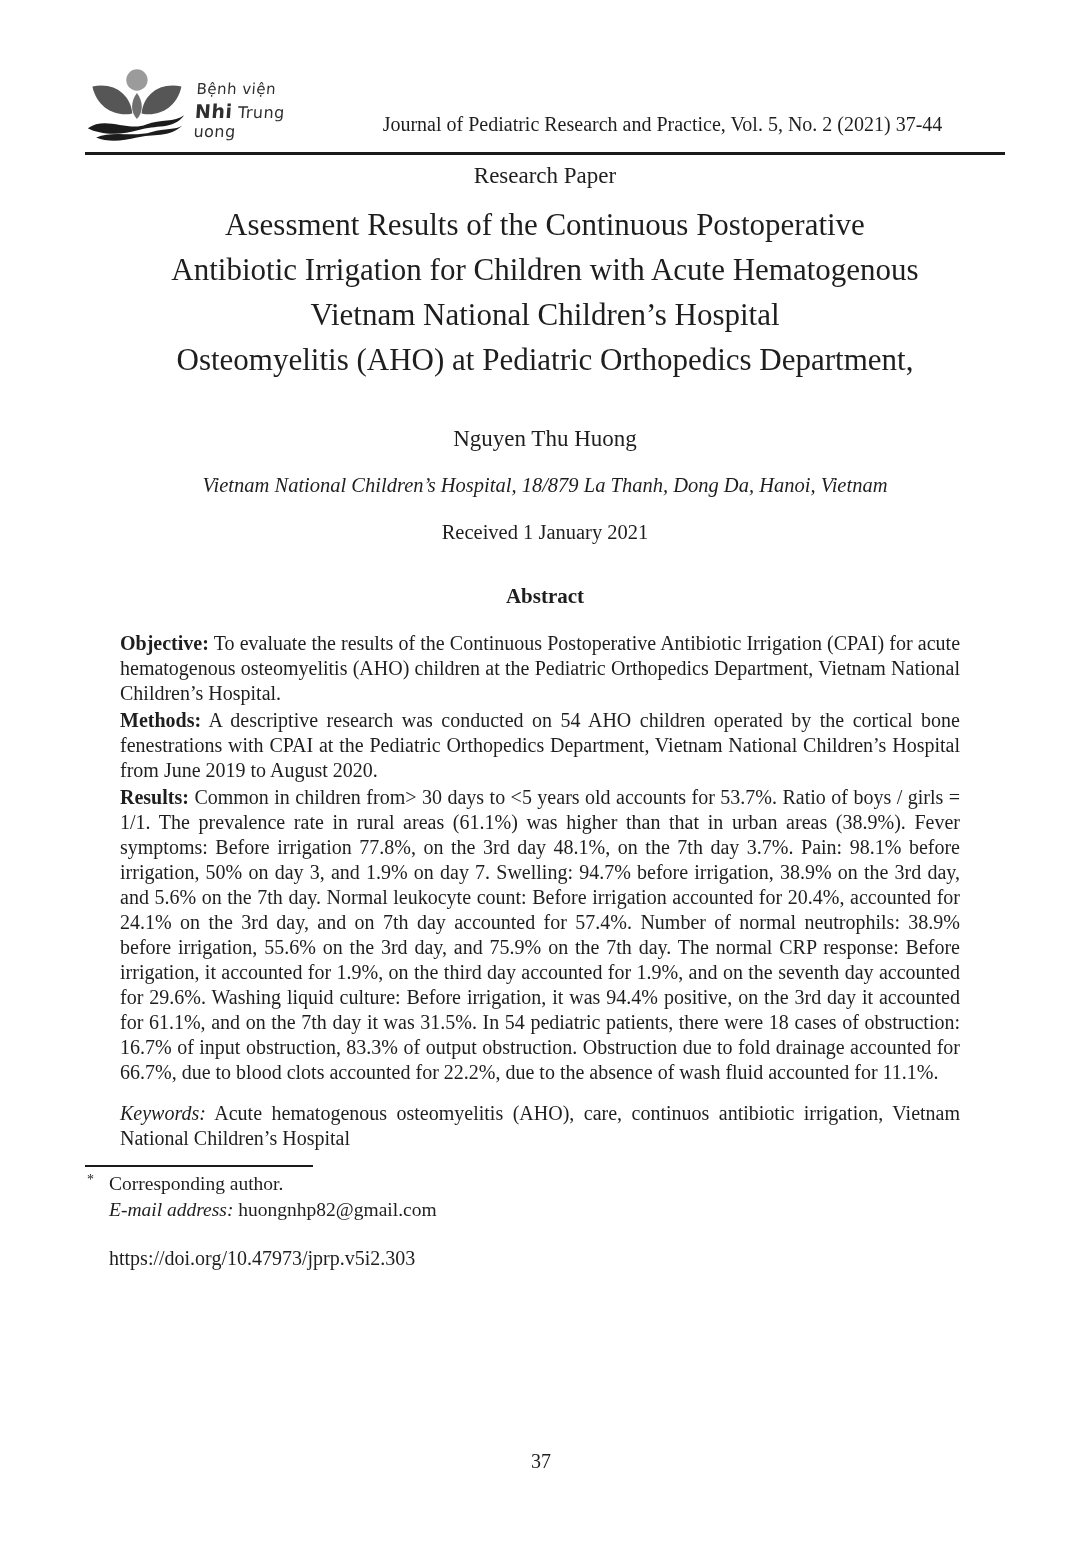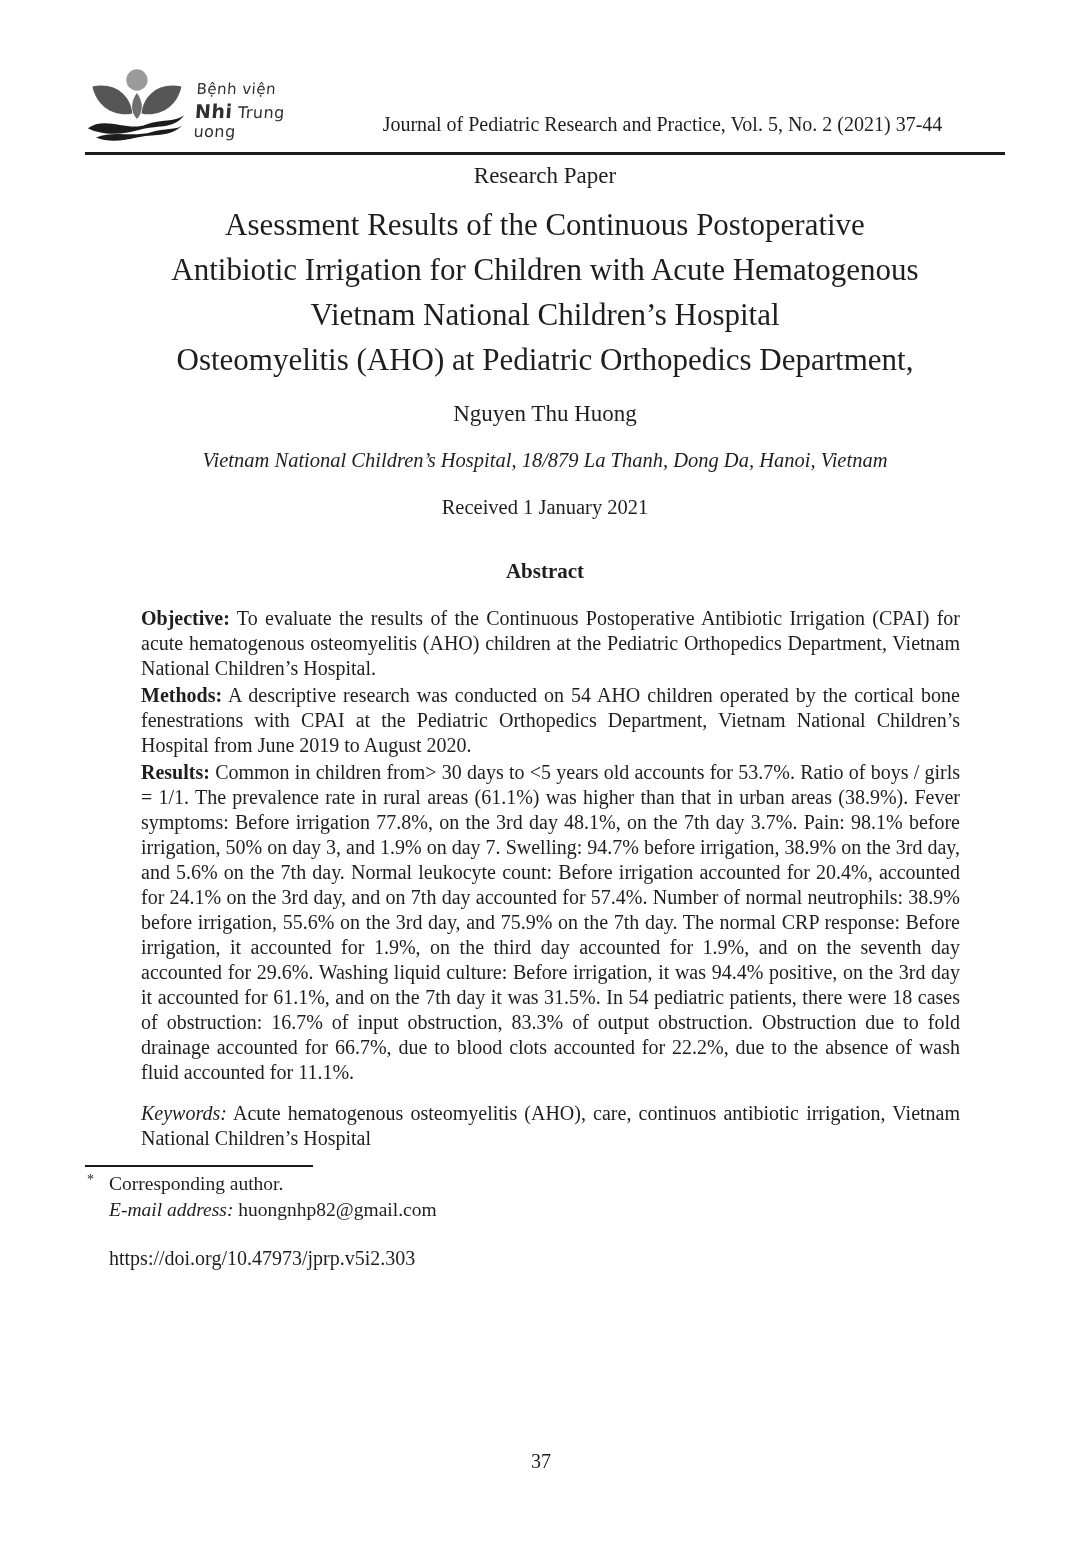--- a/index.html
+++ b/index.html
@@ -14,27 +14,27 @@
   .logo-mark { width:102px; height:84px; flex:0 0 auto; }
   .logo-text { margin-left:8px; margin-top:16px; font-family:"DejaVu Sans","Liberation Sans",sans-serif; color:#2f2f2f; transform:skewX(-4deg); }
   .logo-line1 { font-size:15px; letter-spacing:.5px; }
   .logo-line2 { font-size:16px; margin-top:2px; letter-spacing:.5px; }
   .logo-line2 b { font-size:19px; font-weight:700; }
   .journal-line { flex:1; text-align:center; font-size:20px; padding-bottom:12px; white-space:nowrap; }
   .rule { border:none; border-top:3px solid #1b1b1b; margin:4px 0 0 0; }
   
   .type-label { text-align:center; font-size:23px; margin-top:8px; }
   .title { text-align:center; font-size:31px; font-weight:400; line-height:45px; margin:13px 0 0 0; }
-  .author { text-align:center; font-size:23px; margin-top:19px; }
+  .author { text-align:center; font-size:23px; margin-top:44px; }
   .affiliation { text-align:center; font-style:italic; font-size:20.5px; margin-top:22px; }
   .dates-block { margin-top:20px; }
   .date-line { text-align:center; font-size:20.5px; line-height:31px; }
   .abstract-heading { text-align:center; font-weight:700; font-size:21px; margin-top:36px; }
   
-  .abstract-body { margin:22px 45px 0 56px; font-size:20px; line-height:25px; text-align:justify; }
+  .abstract-body { margin:22px 45px 0 35px; font-size:20px; line-height:25px; text-align:justify; }
   .abstract-body p { margin:0; }
   .abstract-body p + p { margin-top:2px; }
   .abstract-body b { font-weight:700; }
   .keywords { margin-top:16px !important; }
   .keywords i { font-style:italic; }
   
   .footnote-rule { width:228px; border:none; border-top:2px solid #1b1b1b; margin:14px 0 0 0; }
   .footnote { font-size:19.5px; line-height:26px; margin-top:4px; }
   .fn-line { position:relative; padding-left:24px; }
   .fn-marker { position:absolute; left:2px; top:-4px; font-size:14px; }

